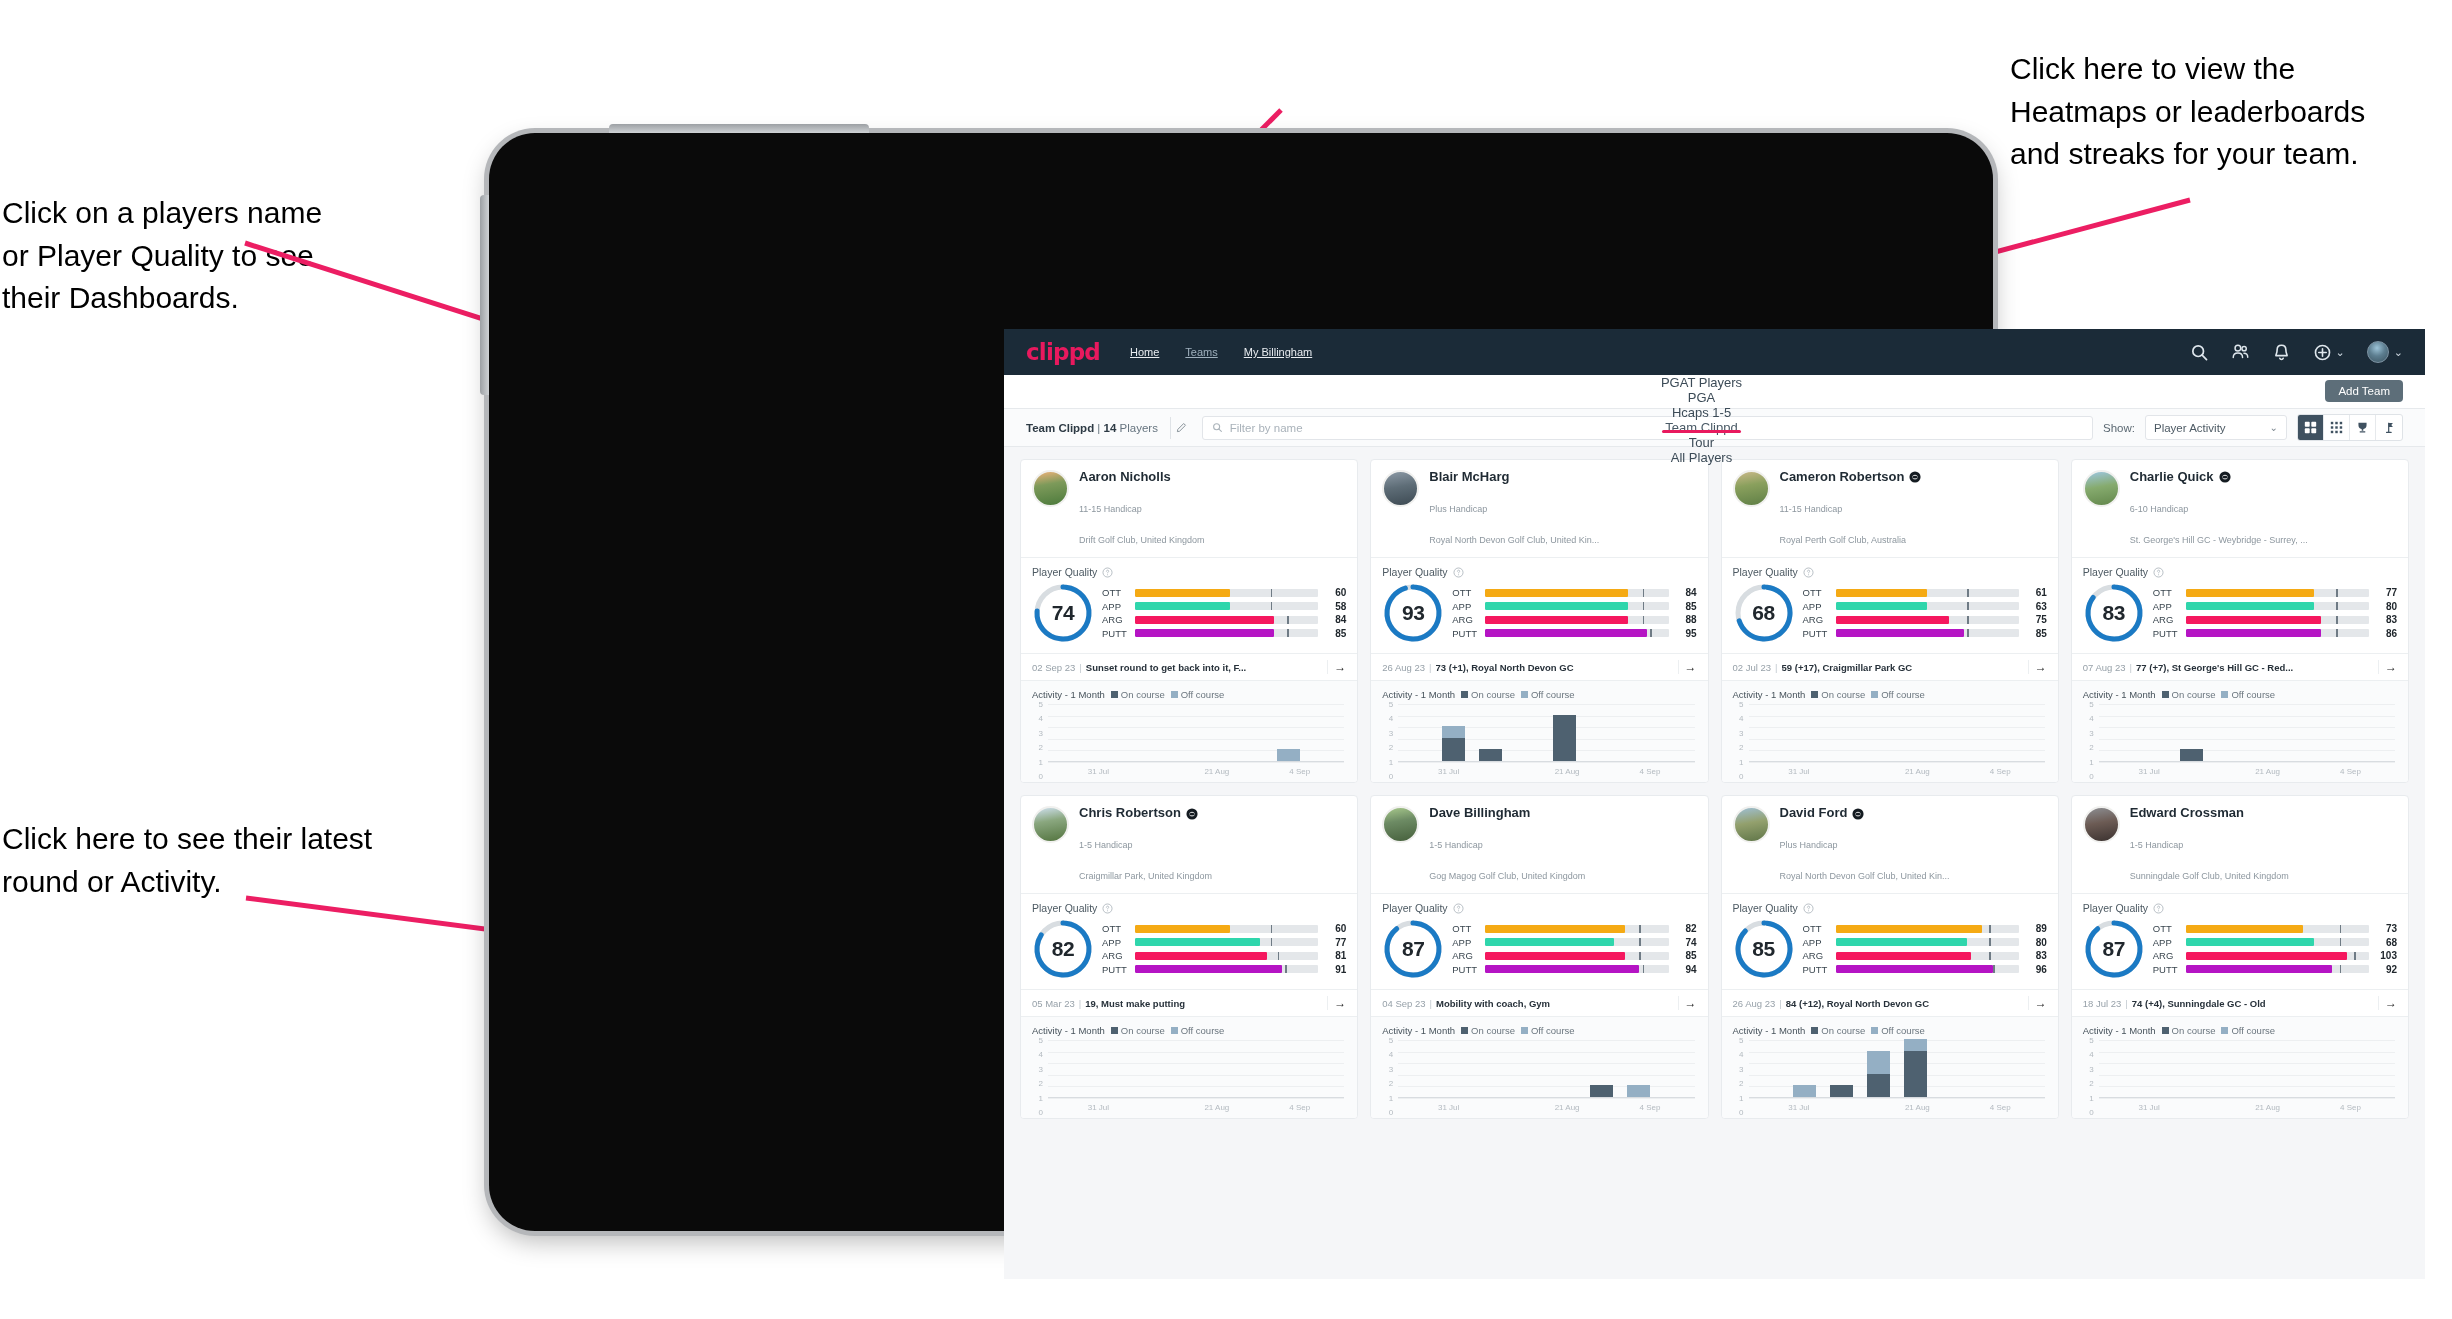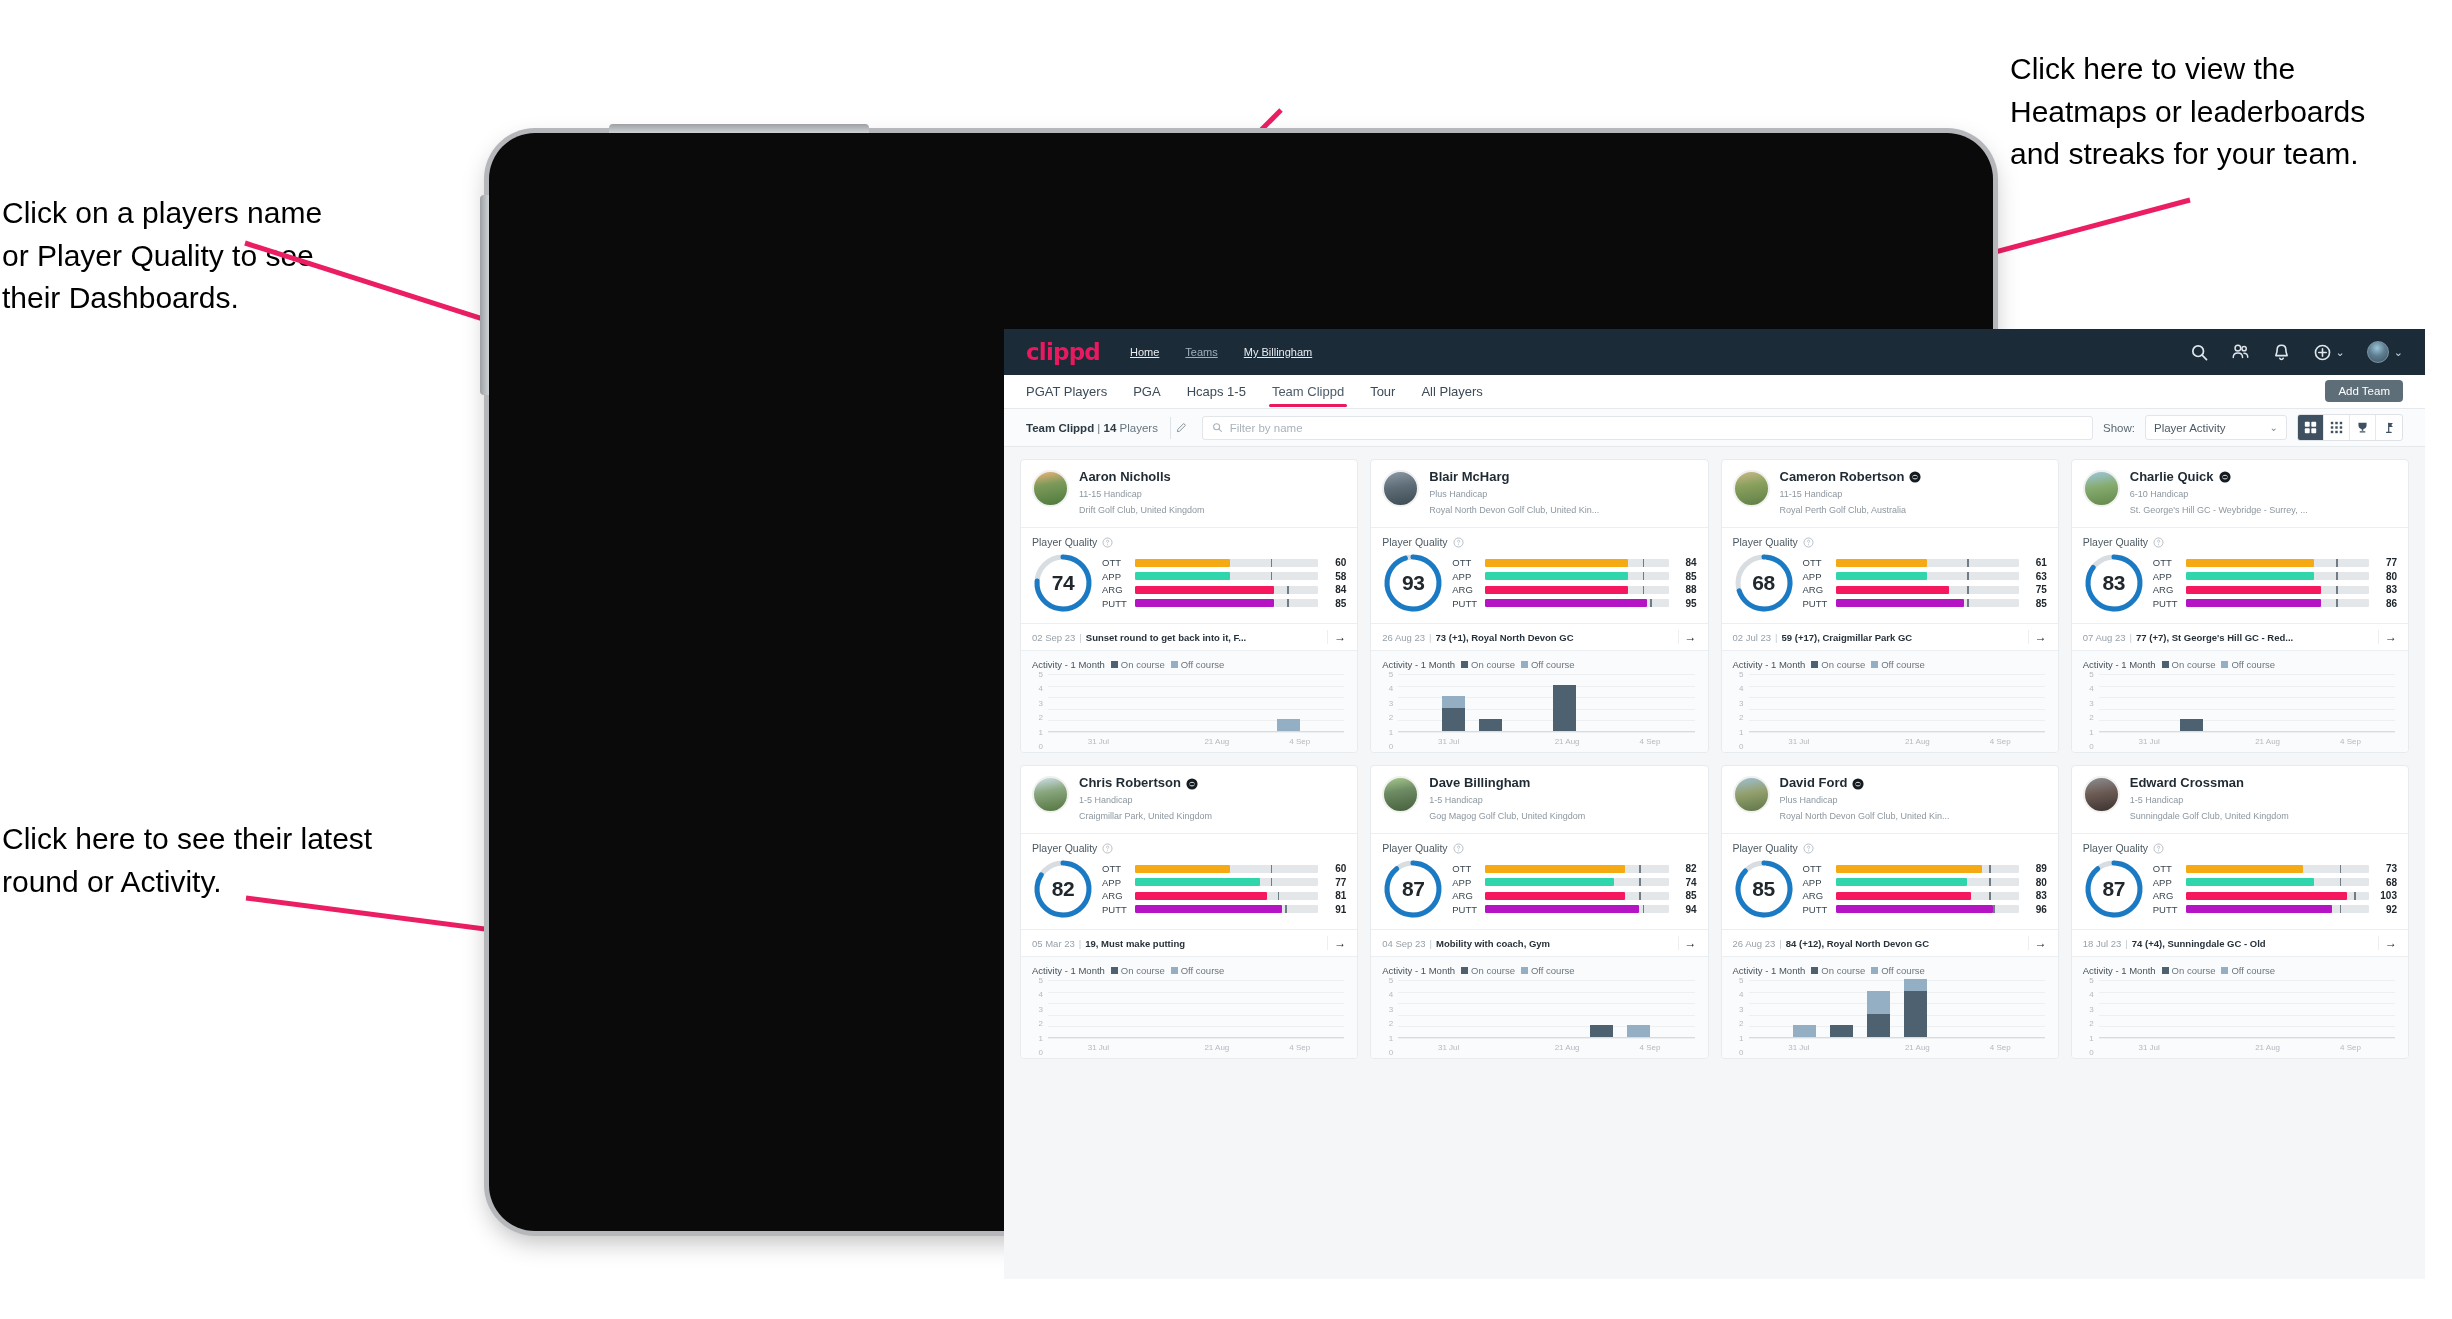--- a/index.html
+++ b/index.html
@@ -71,20 +71,21 @@
     border: 1px solid #7d93a3;
   }
   .caret { color:#cfd9e1; font-size: 11px; }
 
   
   .tabsrow {
     height: 34px; background: #ffffff;
     display: flex; align-items: center; padding: 0 22px;
     position: relative;
     border-bottom: 1px solid #e6e9ec;
+    flex-direction: column;
   }
   .tab { font-size: 13px; color: #3c4b57; margin-right: 26px; position: relative; height: 34px; display:flex; align-items:center; white-space: nowrap;}
   .tab.active { color: #4a5a66; }
   .tab.active::after {
     content:""; position:absolute; left:-3px; right:-3px; bottom:2px; height: 3px; background:#e8195e; border-radius:2px;
   }
   .addteam {
     position:absolute; right: 22px; top: 5px;
     background: #5d6e79; color:#fff; font-size: 11.5px;
     padding: 5px 13px; border-radius: 4px; border: none;
@@ -122,21 +123,21 @@
     padding: 12px 16px 0 16px;
     display: grid; grid-template-columns: repeat(4, 1fr); gap: 12px;
     background: #f5f6f8;
   }
   .card { background:#fff; border:1px solid #e8ebee; border-radius:4px; overflow:hidden; }
 
   .card-head { display:flex; gap: 10px; padding: 10px 11px; align-items:flex-start; border-bottom:1px solid #eceff1; }
   .pavatar { width: 37px; height: 37px; border-radius:50%; flex:0 0 37px; border:2px solid #f0f0ee; }
   .pname { font-size: 13px; font-weight: 700; color:#1f2a33; display:flex; align-items:center; gap:5px; line-height:1.15; }
   .verified { width:12px; height:12px; flex:0 0 12px; }
-  .pmeta { font-size: 9px; color:#8d979f; margin-top:3px; line-height:1.45; white-space:nowrap; overflow:hidden; text-overflow:ellipsis; max-width: 185px;}
+  .pmeta { font-size: 9px; color:#8d979f; margin-top:18px; line-height:1.45; white-space:nowrap; overflow:hidden; text-overflow:ellipsis; max-width: 185px;}
 
   .pq-sec { padding: 8px 11px 9px 11px; border-bottom:1px solid #eceff1; }
   .pq-title { font-size: 10.5px; color:#4c5962; display:flex; align-items:center; gap:5px; margin-bottom: 4px;}
   .qmark { width:11px;height:11px; }
   .pq-body { display:flex; align-items:center; gap: 8px; }
 
   .ring-wrap { position:relative; width: 62px; height: 62px; flex: 0 0 62px; }
   .ring-wrap svg { display:block; }
   .ring-val {
     position:absolute; inset:0; display:flex; align-items:center; justify-content:center;

